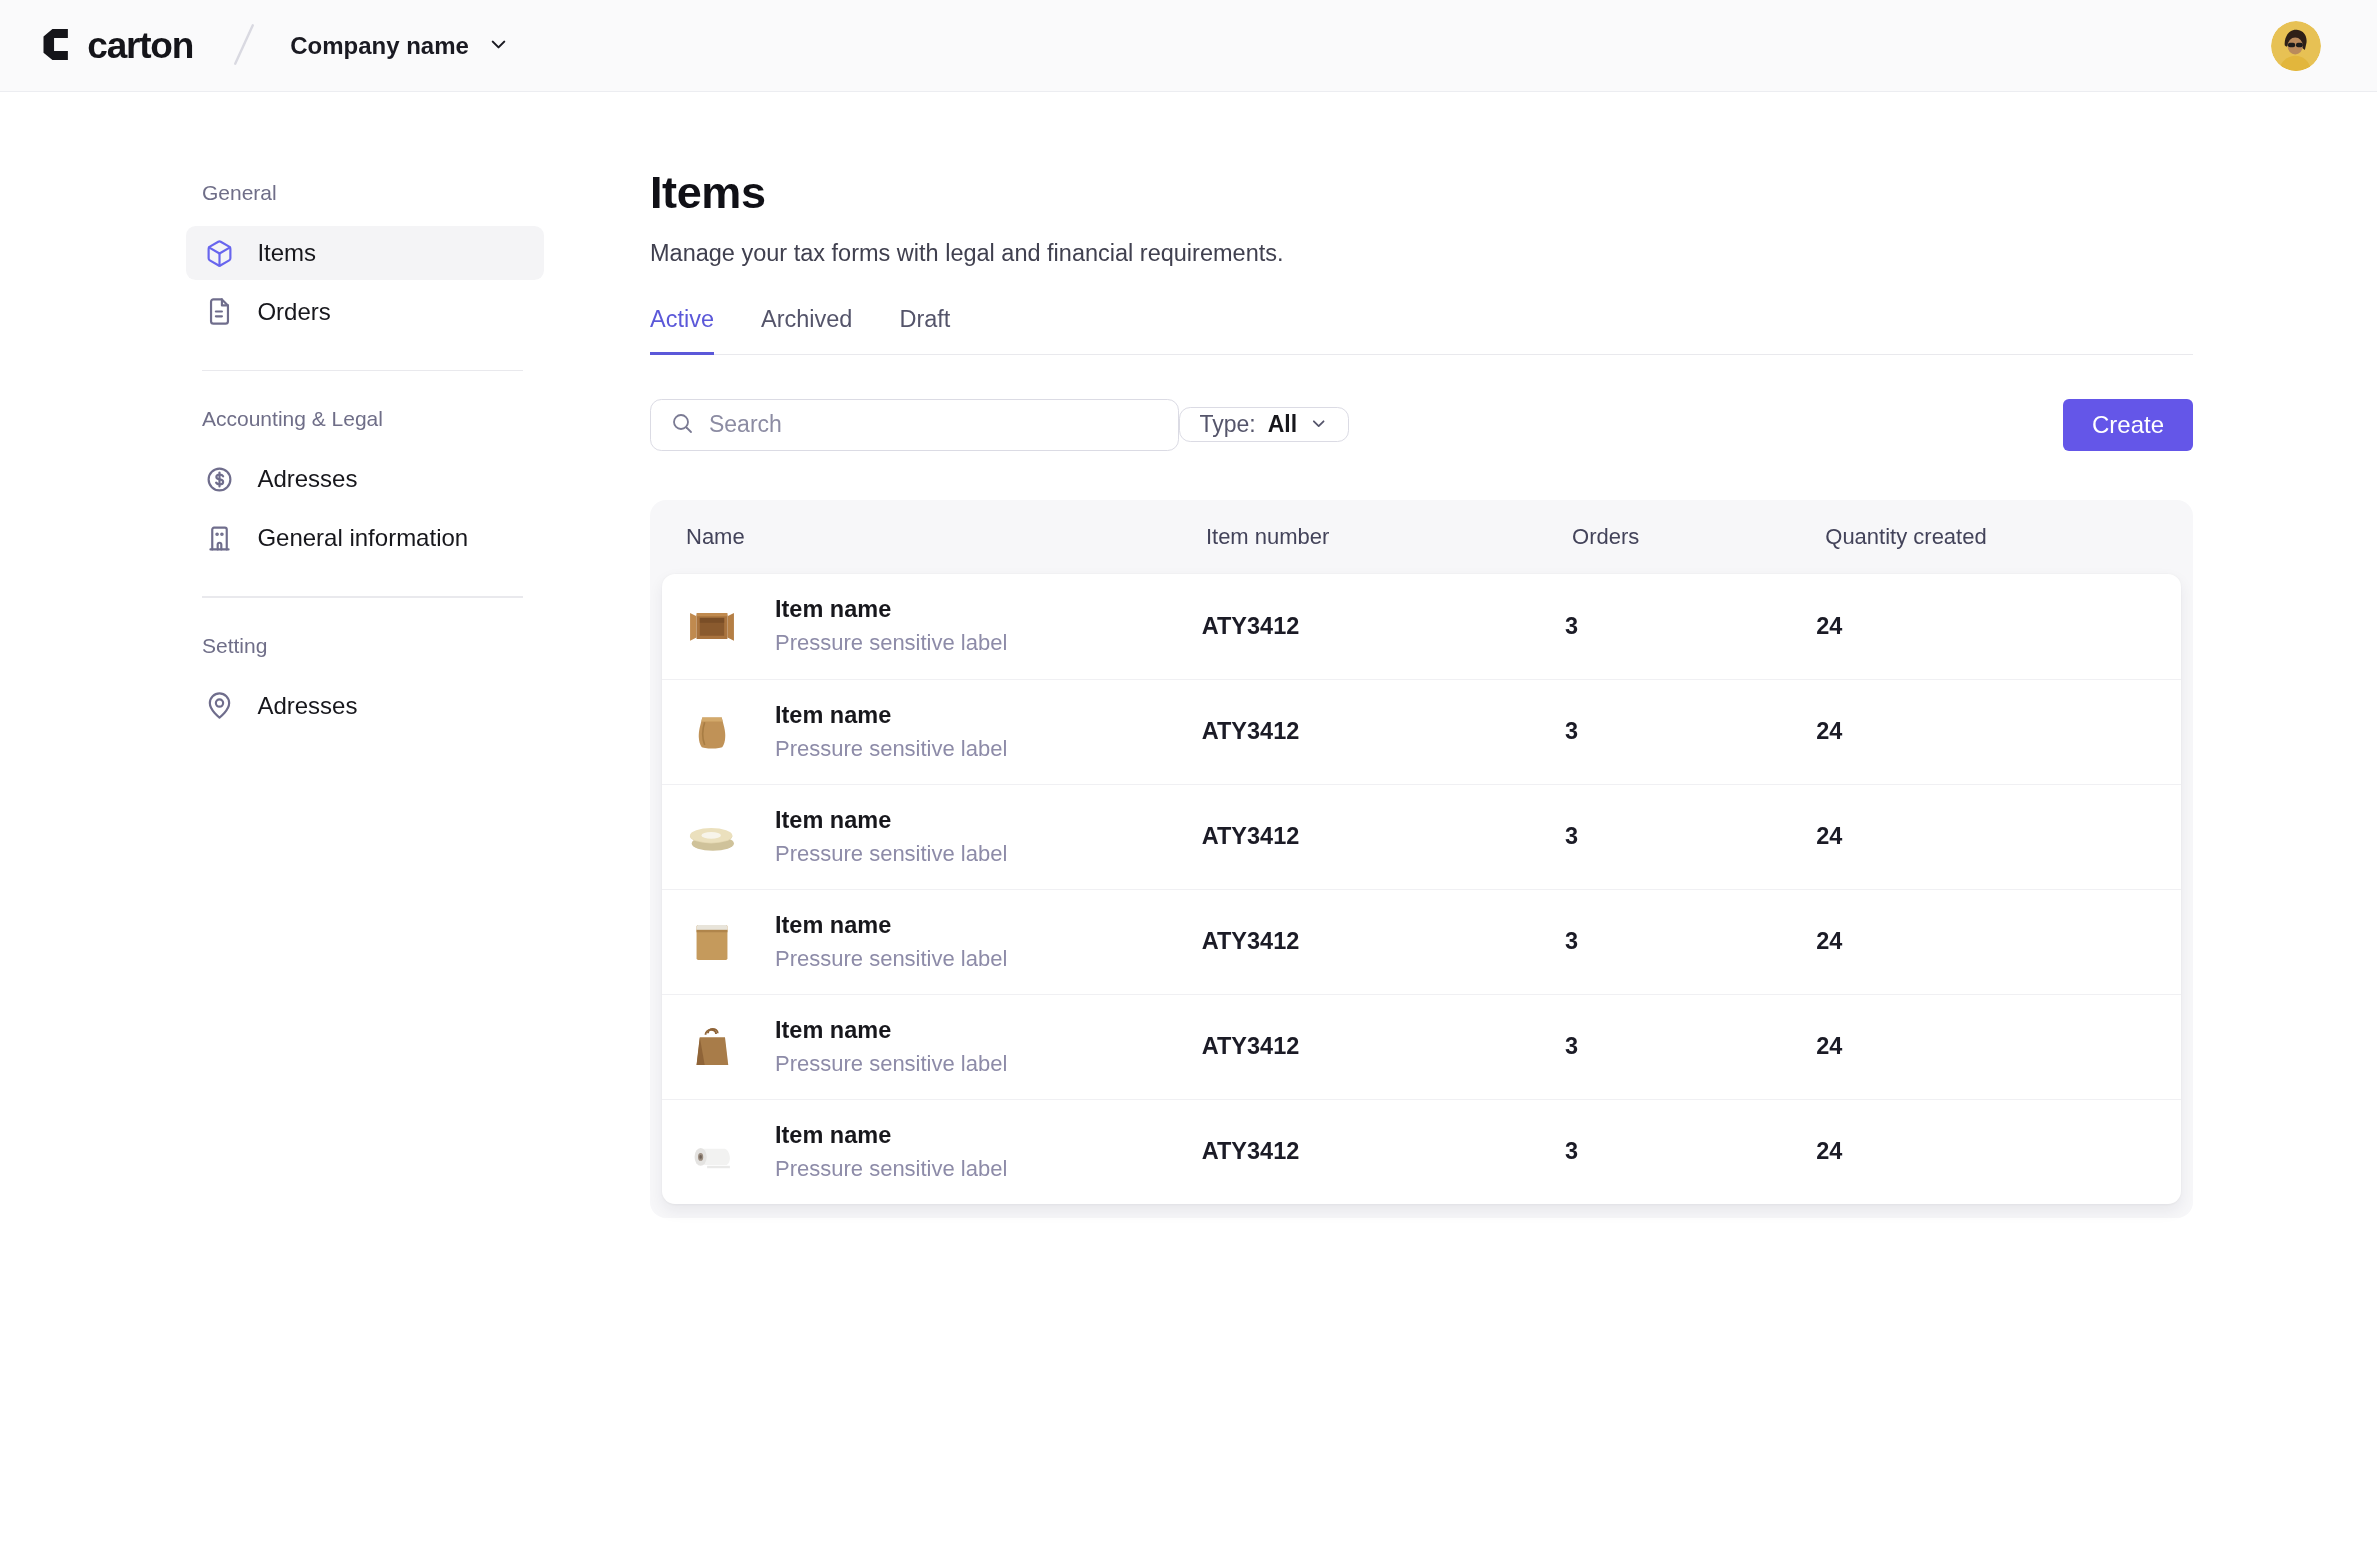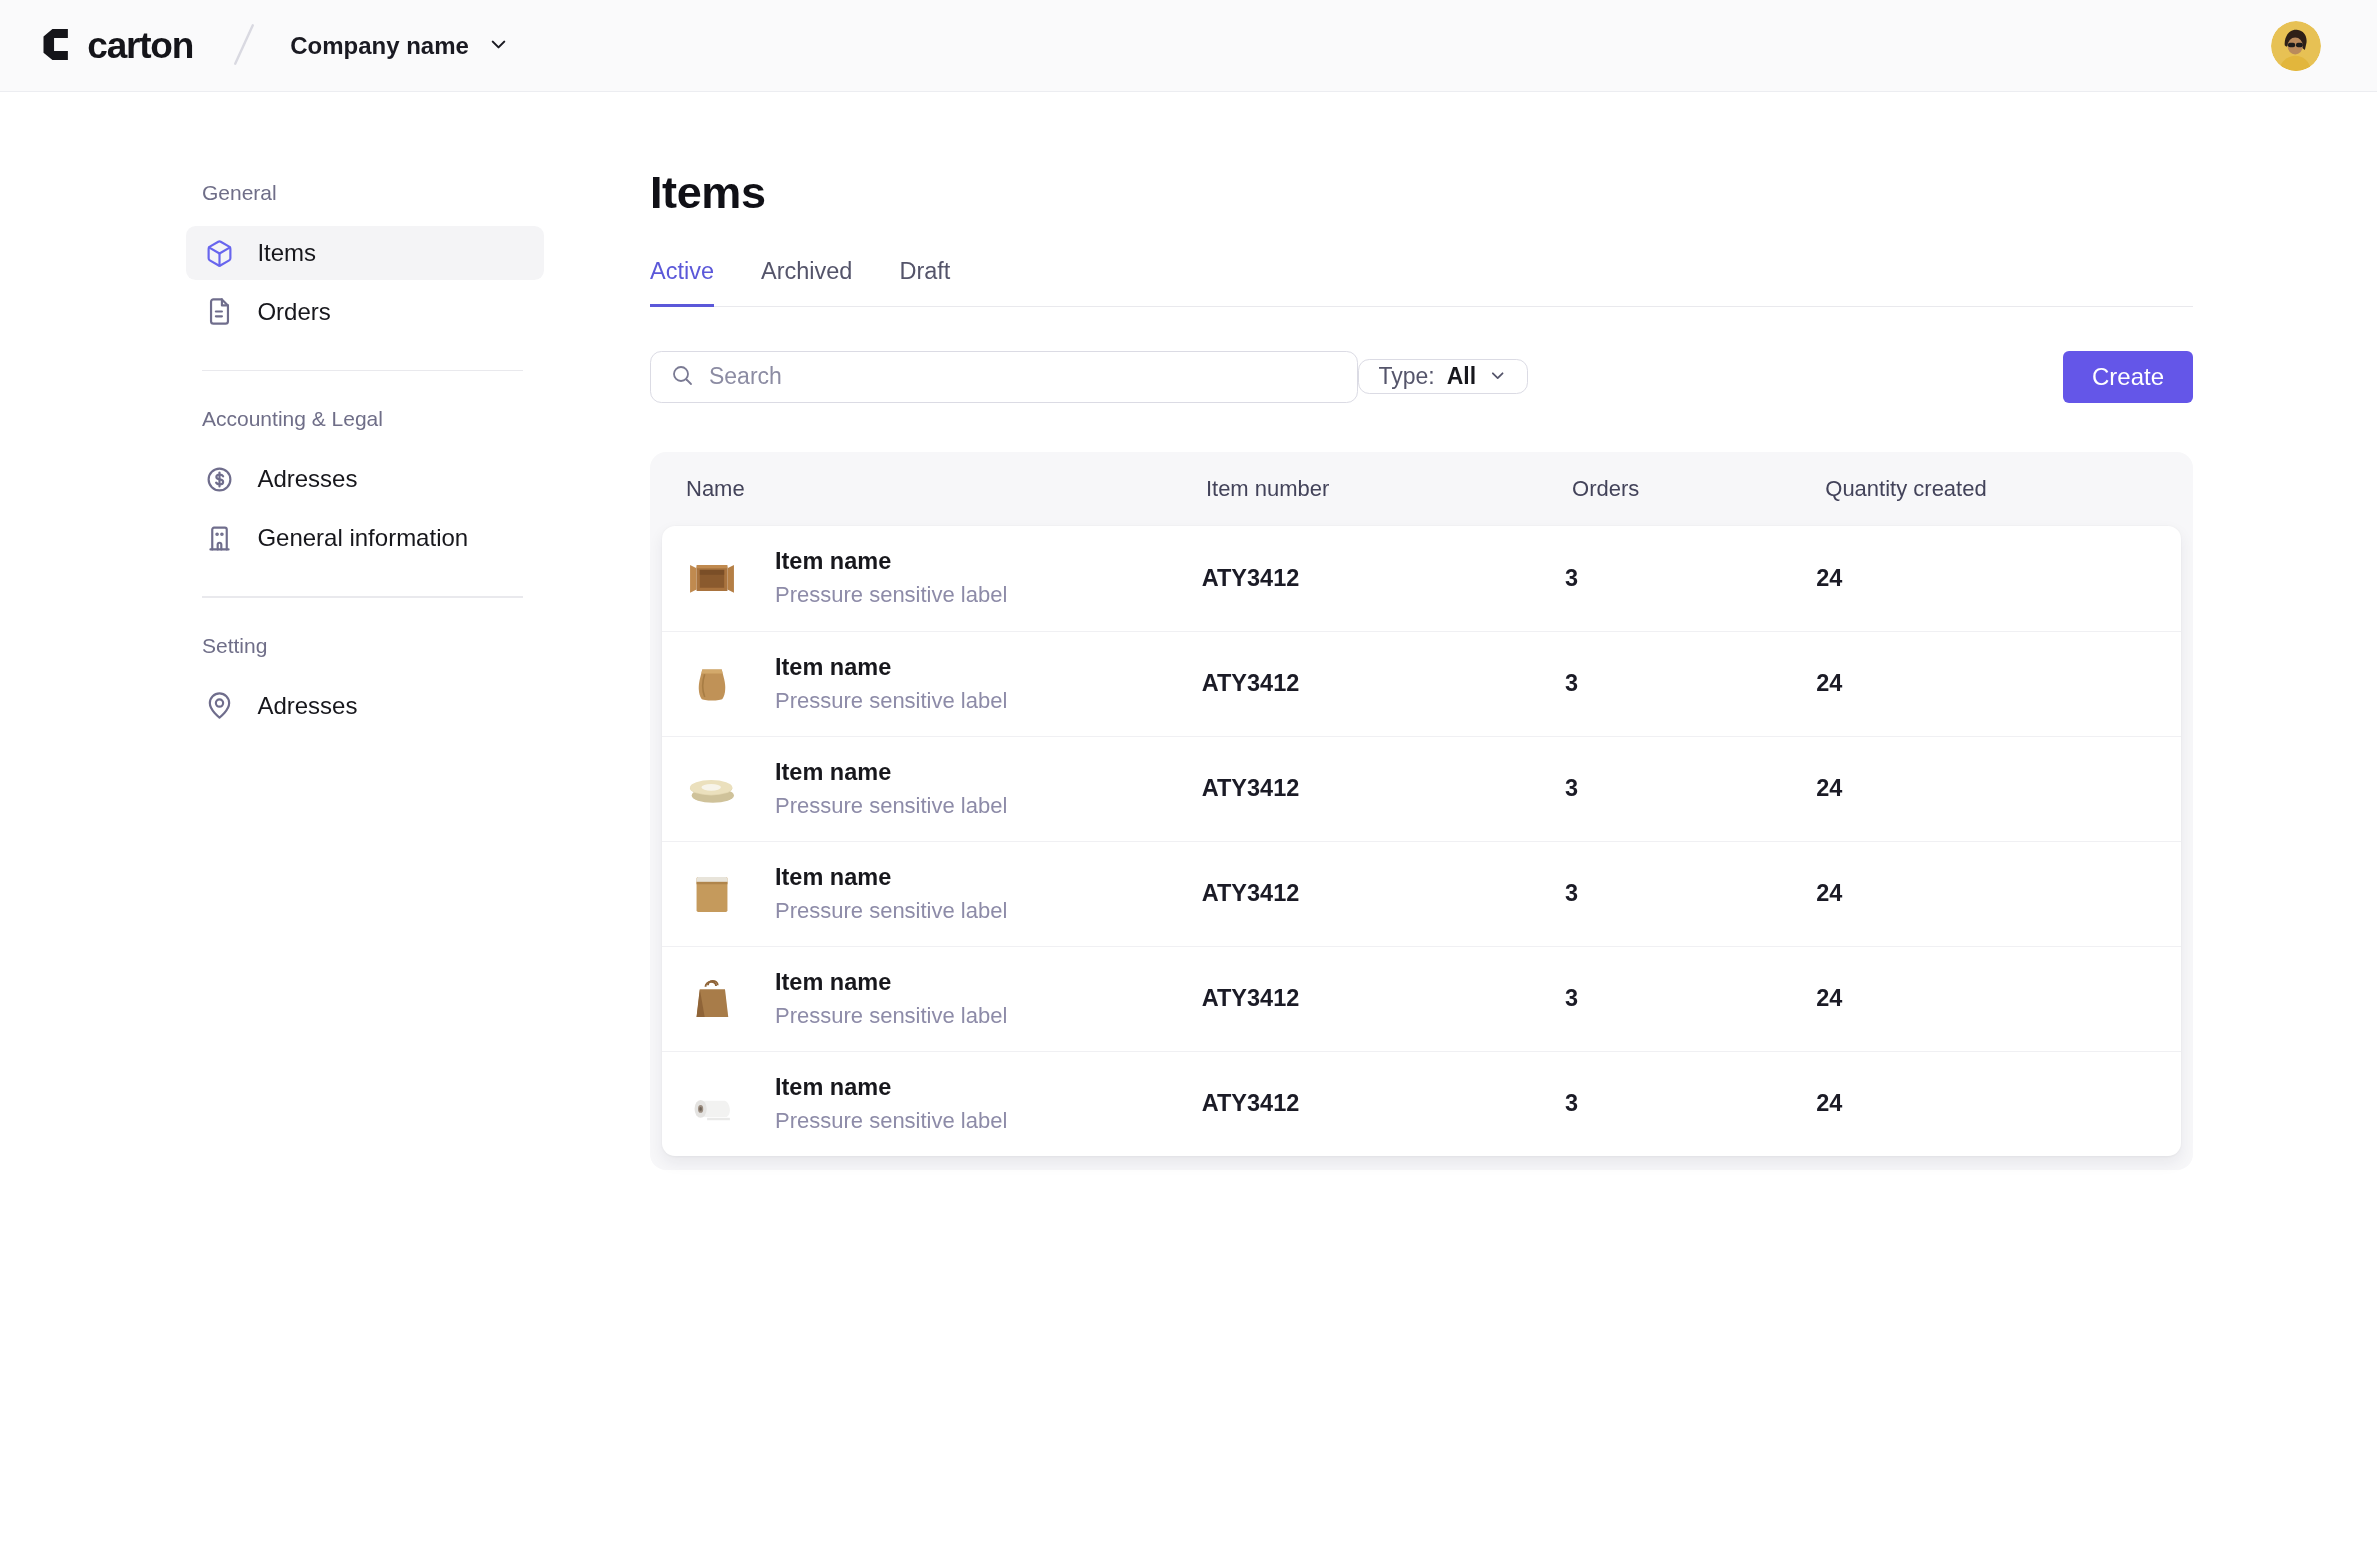--- a/index.html
+++ b/index.html
@@ -32,21 +32,21 @@
   .main { position:absolute; left:650px; top:167px; width:1543px; }
   .page-title { font-size:45px; font-weight:700; letter-spacing:-0.4px; color:#101016; }
   .page-subtitle { margin-top:21px; font-size:23.5px; color:#40404F; }
 
   .tabs { margin-top:39px; display:flex; gap:47px; border-bottom:1.6px solid #E9E9ED; }
   .tab { font-size:23.5px; font-weight:500; color:#54546A; padding-bottom:19.4px;
          border-bottom:3.2px solid transparent; margin-bottom:-1.6px; cursor:pointer; }
   .tab.active { color:#5B58D9; border-bottom-color:#5B58D9; }
 
   .toolbar { margin-top:44px; display:flex; align-items:center; }
-  .search-box { width:708px; height:52px; border:1.6px solid #DBDBE4; border-radius:11.3px;
+  .search-box { width:529px; height:52px; border:1.6px solid #DBDBE4; border-radius:11.3px;
                 background:#fff; display:flex; align-items:center; gap:14.6px; padding:0 19.4px; }
   .search-box input { border:none; outline:none; flex:1; font-size:23px; color:#17171C;
                       font-family:"Liberation Sans", sans-serif; background:transparent; }
   .search-box input::placeholder { color:#8C8CA3; }
   .type-select { height:35px; border:1.6px solid #DBDBE4; border-radius:11.3px;
                  background:#fff; display:flex; align-items:center; gap:12px; padding:0 19.4px; cursor:pointer; }
   .type-label { font-size:23px; color:#55556B; }
   .type-value { font-size:23px; font-weight:700; color:#17171C; }
   .create-btn { margin-left:auto; width:130px; height:52px; border:none; border-radius:6px;
                 background:#6456E8; color:#ffffff; font-size:24px; font-weight:500;
@@ -182,20 +182,21 @@
             <circle cx="12" cy="10" r="3"></circle>
         </svg>
       </span>
       <span>Adresses</span>
     </div>
   </nav>
 
   <main class="main">
 
     <h1 class="page-title">Items</h1>
+    <div class="page-subtitle">Manage your tax forms with legal and financial requirements.</div>
 
     <div class="tabs">
       <div class="tab active">Active</div>
       <div class="tab">Archived</div>
       <div class="tab">Draft</div>
     </div>
 
     <div class="toolbar">
       <div class="search-box">
         <span>

